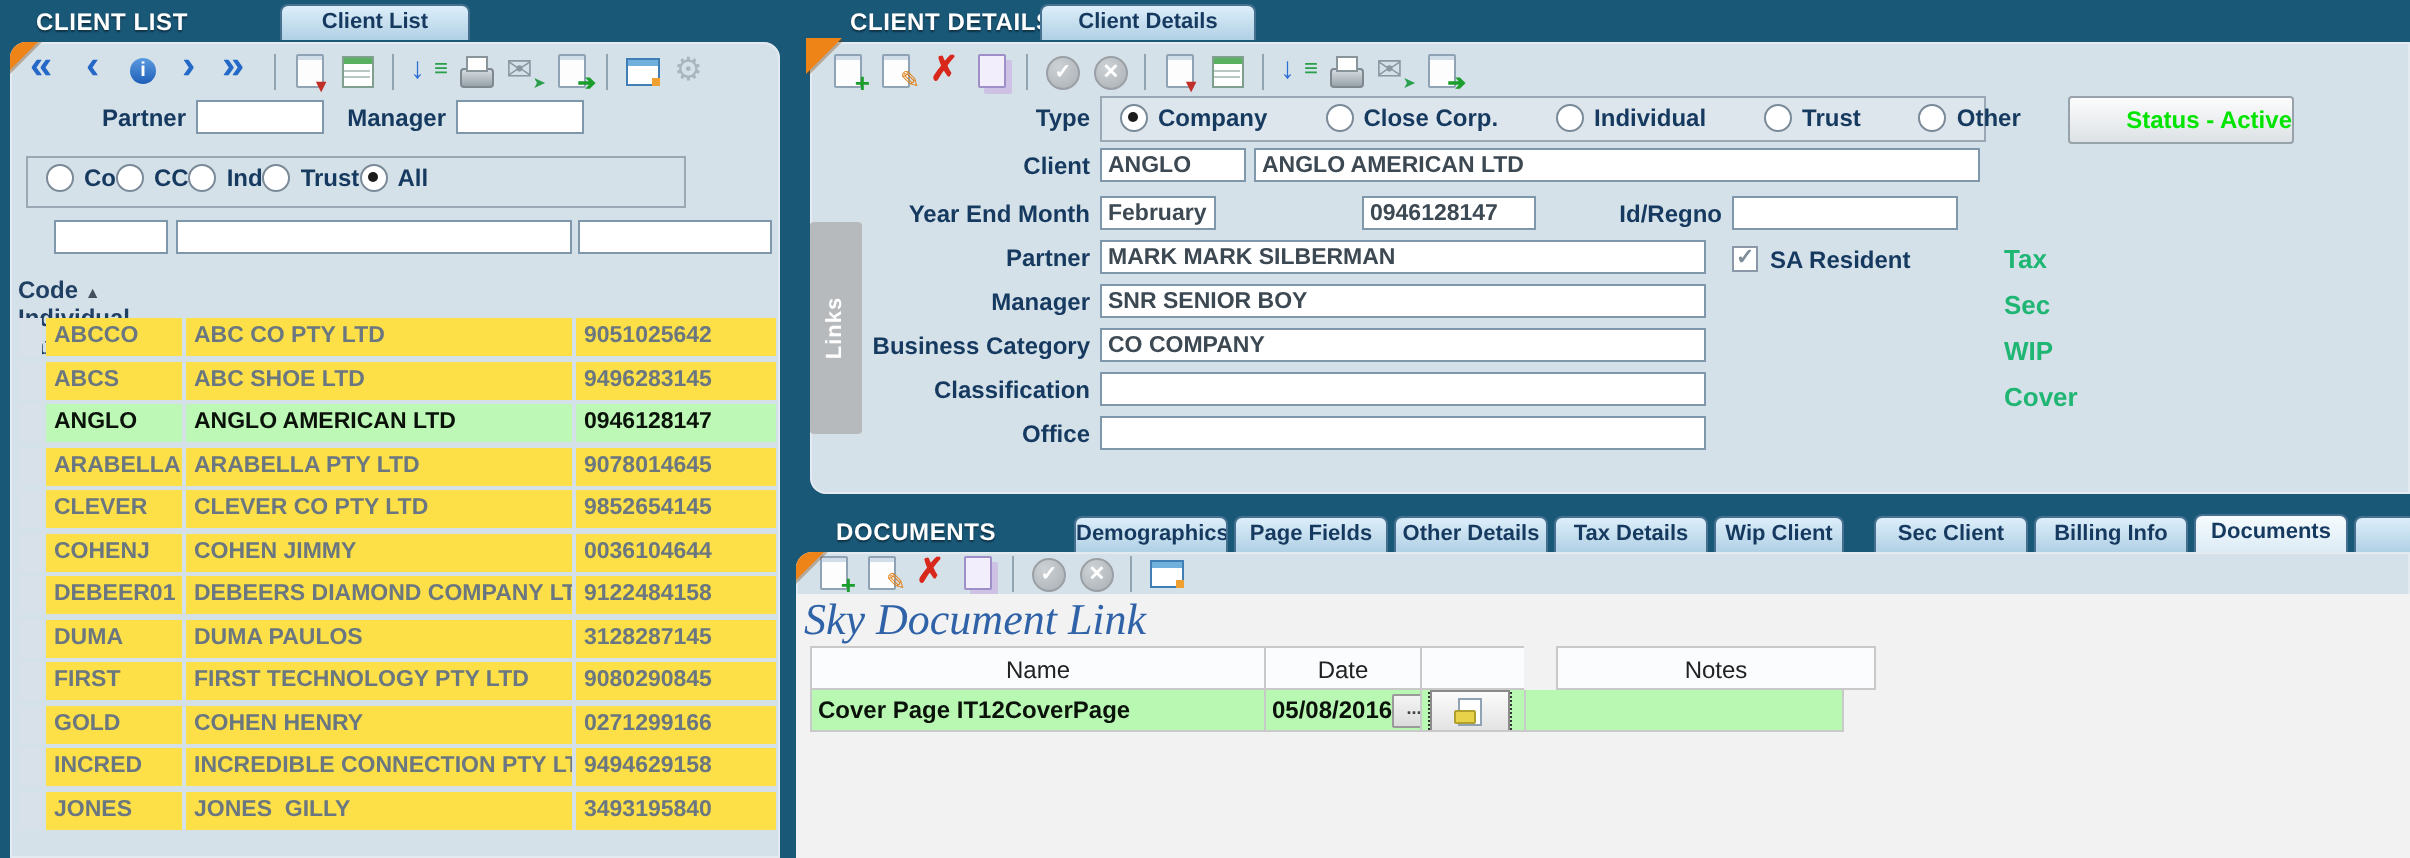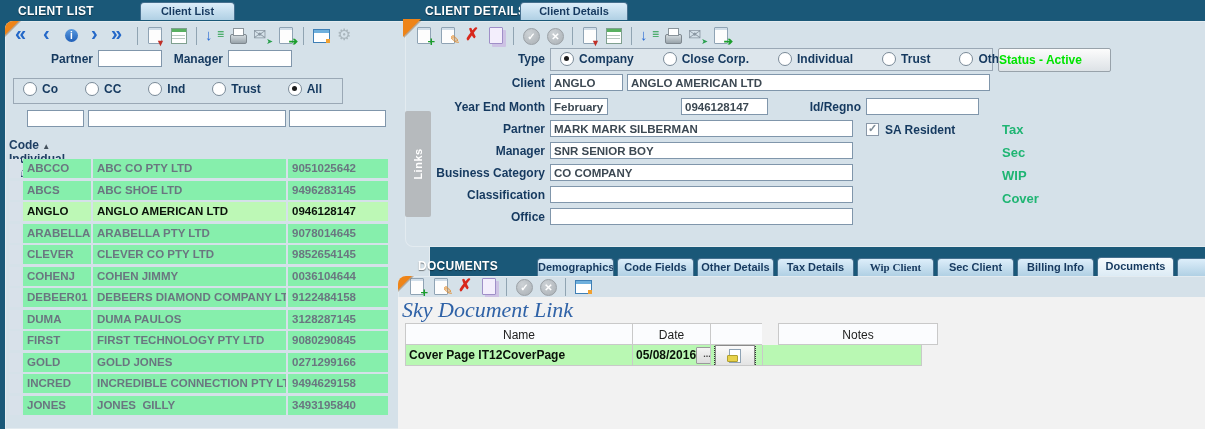--- a/index.html
+++ b/index.html
@@ -1,20 +1,20 @@
 <!DOCTYPE html>
 <html><head>
 <meta charset="utf-8">
 <style>
   html,body{margin:0;padding:0;}
   #app{position:relative;width:1205px;height:429px;background:#1a5878;overflow:hidden;
        font-family:"Liberation Sans",sans-serif;-webkit-font-smoothing:antialiased;}
   .abs{position:absolute;}
   
-  .panel{position:absolute;background:#d5e1e9;box-shadow:inset 0 0 0 1px rgba(255,255,255,.35);padding-left:40px;}
+  .panel{position:absolute;background:#d5e1e9;box-shadow:inset 0 0 0 1px rgba(255,255,255,.35);}
   .hdr-title{position:absolute;color:#fff;font-size:12px;font-weight:700;letter-spacing:.3px;
              text-shadow:0 1px 1px rgba(0,0,0,.45);white-space:nowrap;}
   .htab{position:absolute;height:18px;background:linear-gradient(#ddeefa,#b0d0e4);
         border:1px solid #46708f;border-bottom:none;border-radius:4px 4px 0 0;
         color:#16395f;font-weight:700;font-size:11px;text-align:center;line-height:17px;
         overflow:hidden;white-space:nowrap;box-sizing:border-box;}
   .htab.seltab{background:linear-gradient(#f6fbfe,#dcebf5);height:19px;z-index:3;}
   .fold{position:absolute;width:0;height:0;border-top:18px solid #ee8418;border-right:18px solid transparent;
         filter:drop-shadow(1px 1px 0 rgba(120,60,0,.35));z-index:5;}
   
@@ -65,30 +65,30 @@
   .rcirc{width:12px;height:12px;border-radius:50%;background:#fff;border:1px solid #7a8a98;position:relative;flex:none;}
   .rcirc.sel::after{content:"";position:absolute;left:3px;top:3px;width:5px;height:5px;border-radius:50%;background:#1c1c1c;}
   .rlabel{color:#15395f;font-size:12px;font-weight:700;white-space:nowrap;}
   .cbox{position:absolute;width:13px;height:13px;background:#fff;border:1px solid #8a98a8;box-sizing:border-box;}
   .cbox.checked::before{content:"✓";position:absolute;left:1px;top:-2px;color:#7f8d98;font-size:11px;font-weight:700;}
   
   .ghead{position:absolute;display:flex;color:#1f3f63;font-size:12px;font-weight:700;}
   .ghead .hc{white-space:nowrap;}
   .grid-body{position:absolute;}
   .grow{display:flex;height:19px;margin-bottom:2.5px;}
-  .gc{background:#86efac;color:#6a7680;font-size:11.5px;font-weight:700;line-height:19px;
+  .gc{background:#fde047;color:#6a7680;font-size:11.5px;font-weight:700;line-height:19px;
       padding:0 4px;box-sizing:border-box;overflow:hidden;white-space:pre;margin-right:2px;flex:none;}
   .gc.gsel{background:#d8e1ea;padding:0;}
   .grow.sel .gc{background:#bdf8b6;color:#0a120a;}
   .grow.sel .gc.gsel{background:#d8e1ea;}
   
   .links-tab{position:absolute;background:#b6babd;border-radius:2px;display:flex;align-items:center;justify-content:center;}
   .links-tab span{transform:rotate(-90deg);color:#fff;font-size:11px;font-weight:700;letter-spacing:.5px;}
   .status-btn{position:absolute;background:linear-gradient(#fcfcfc,#dde2e6);border:1px solid #98a2aa;border-radius:2px;
-      color:#00e400;font-size:12px;font-weight:700;text-align:left;line-height:22px;box-sizing:border-box;cursor:default;}
+      color:#00e400;font-size:12px;font-weight:700;text-align:right;line-height:22px;box-sizing:border-box;cursor:default;margin-left:36px;}
   .qlink{color:#1fb573;font-size:13px;font-weight:700;line-height:16px;margin-bottom:7px;}
   
   .docs-content{position:absolute;background:#f2f2f2;}
   .docs-heading{position:absolute;font-family:"Liberation Serif",serif;font-style:italic;
       font-size:22px;color:#2f62a7;white-space:nowrap;}
   .dtable{position:absolute;font-size:12px;}
   .dhead,.drow{display:flex;}
   .dhc{background:#fbfcfe;border:1px solid #c9c9c9;border-right:none;height:22px;line-height:22px;
       text-align:center;color:#222;box-sizing:border-box;flex:none;}
   .dhc:last-child{border-right:1px solid #c9c9c9;}
@@ -132,21 +132,21 @@
         <span class="icn icn-form"></span>
         <span class="icn icn-gear"></span>
       </div>
 
     <div class="flabel" style="left:0;top:31px;width:88px;">Partner</div>
     <input class="tinput" style="left: 93px; top: 29px; width: 64px;" value="">
     <div class="flabel" style="left:130px;top:31px;width:88px;">Manager</div>
     <input class="tinput" style="left: 223px; top: 29px; width: 64px;" value="">
 
     <div class="gbox" style="left:8px;top:57px;width:330px;height:26px;"></div>
-    <div class="radio-row" style="left:18px;top:61px;gap:27px;justify-content:flex-end;">
+    <div class="radio-row" style="left:18px;top:61px;justify-content:flex-end;">
         <span class="radio-item">
           <span class="rcirc"></span>
           <span class="rlabel">Co</span>
         </span>
         <span class="radio-item">
           <span class="rcirc"></span>
           <span class="rlabel">CC</span>
         </span>
         <span class="radio-item">
           <span class="rcirc"></span>
@@ -226,21 +226,21 @@
         </div>
         <div class="grow">
           <div class="gc gsel" style="width: 12px;"></div>
           <div class="gc" style="width: 68px;">FIRST</div>
           <div class="gc" style="width: 193px;">FIRST TECHNOLOGY PTY LTD</div>
           <div class="gc" style="width: 100px;">9080290845</div>
         </div>
         <div class="grow">
           <div class="gc gsel" style="width: 12px;"></div>
           <div class="gc" style="width: 68px;">GOLD</div>
-          <div class="gc" style="width: 193px;">GOLD JONES</div>
+          <div class="gc" style="width: 193px;">COHEN HENRY</div>
           <div class="gc" style="width: 100px;">0271299166</div>
         </div>
         <div class="grow">
           <div class="gc gsel" style="width: 12px;"></div>
           <div class="gc" style="width: 68px;">INCRED</div>
           <div class="gc" style="width: 193px;">INCREDIBLE CONNECTION PTY LTD</div>
           <div class="gc" style="width: 100px;">9494629158</div>
         </div>
         <div class="grow">
           <div class="gc gsel" style="width: 12px;"></div>
@@ -333,24 +333,24 @@
         <div class="qlink">Tax</div>
         <div class="qlink">Sec</div>
         <div class="qlink">WIP</div>
         <div class="qlink">Cover</div>
       </div>
   </div>
 
   <div class="hdr-title" style="left:418px;top:259px;">DOCUMENTS</div>
   <div class="abs" id="docs-tabs" style="left:537px;top:258px;height:18px;">
       <div class="htab" style="left: 0px; top: 0px; width: 77px; position: absolute;">Demographics</div>
-      <div class="htab" style="left: 80px; top: 0px; width: 77px; position: absolute;">Code Fields</div>
+      <div class="htab" style="left: 80px; top: 0px; width: 77px; position: absolute;">Page Fields</div>
       <div class="htab" style="left: 160px; top: 0px; width: 77px; position: absolute;">Other Details</div>
       <div class="htab" style="left: 240px; top: 0px; width: 77px; position: absolute;">Tax Details</div>
-      <div class="htab" style="left: 320px; top: 0px; width: 77px; position: absolute; font-family: Liberation Serif, serif;">Wip Client</div>
+      <div class="htab" style="left: 320px; top: 0px; width: 65px; position: absolute;">Wip Client</div>
       <div class="htab" style="left: 400px; top: 0px; width: 77px; position: absolute;">Sec Client</div>
       <div class="htab" style="left: 480px; top: 0px; width: 77px; position: absolute;">Billing Info</div>
       <div class="htab seltab" style="left: 560px; top: -1px; width: 77px; position: absolute;">Documents</div>
       <div class="htab" style="left: 640px; top: 0px; width: 77px; position: absolute;">C</div>
     </div>
 
   <div class="panel" style="left:398px;top:276px;width:807px;height:153px;border-radius:8px 0 0 0;overflow:hidden;">
     <div class="fold" style="left:-2px;top:-2px;"></div>
     <div class="tbar" style="left:8px;top:0px;height:21px;">
         <span class="icn icn-add"></span>

